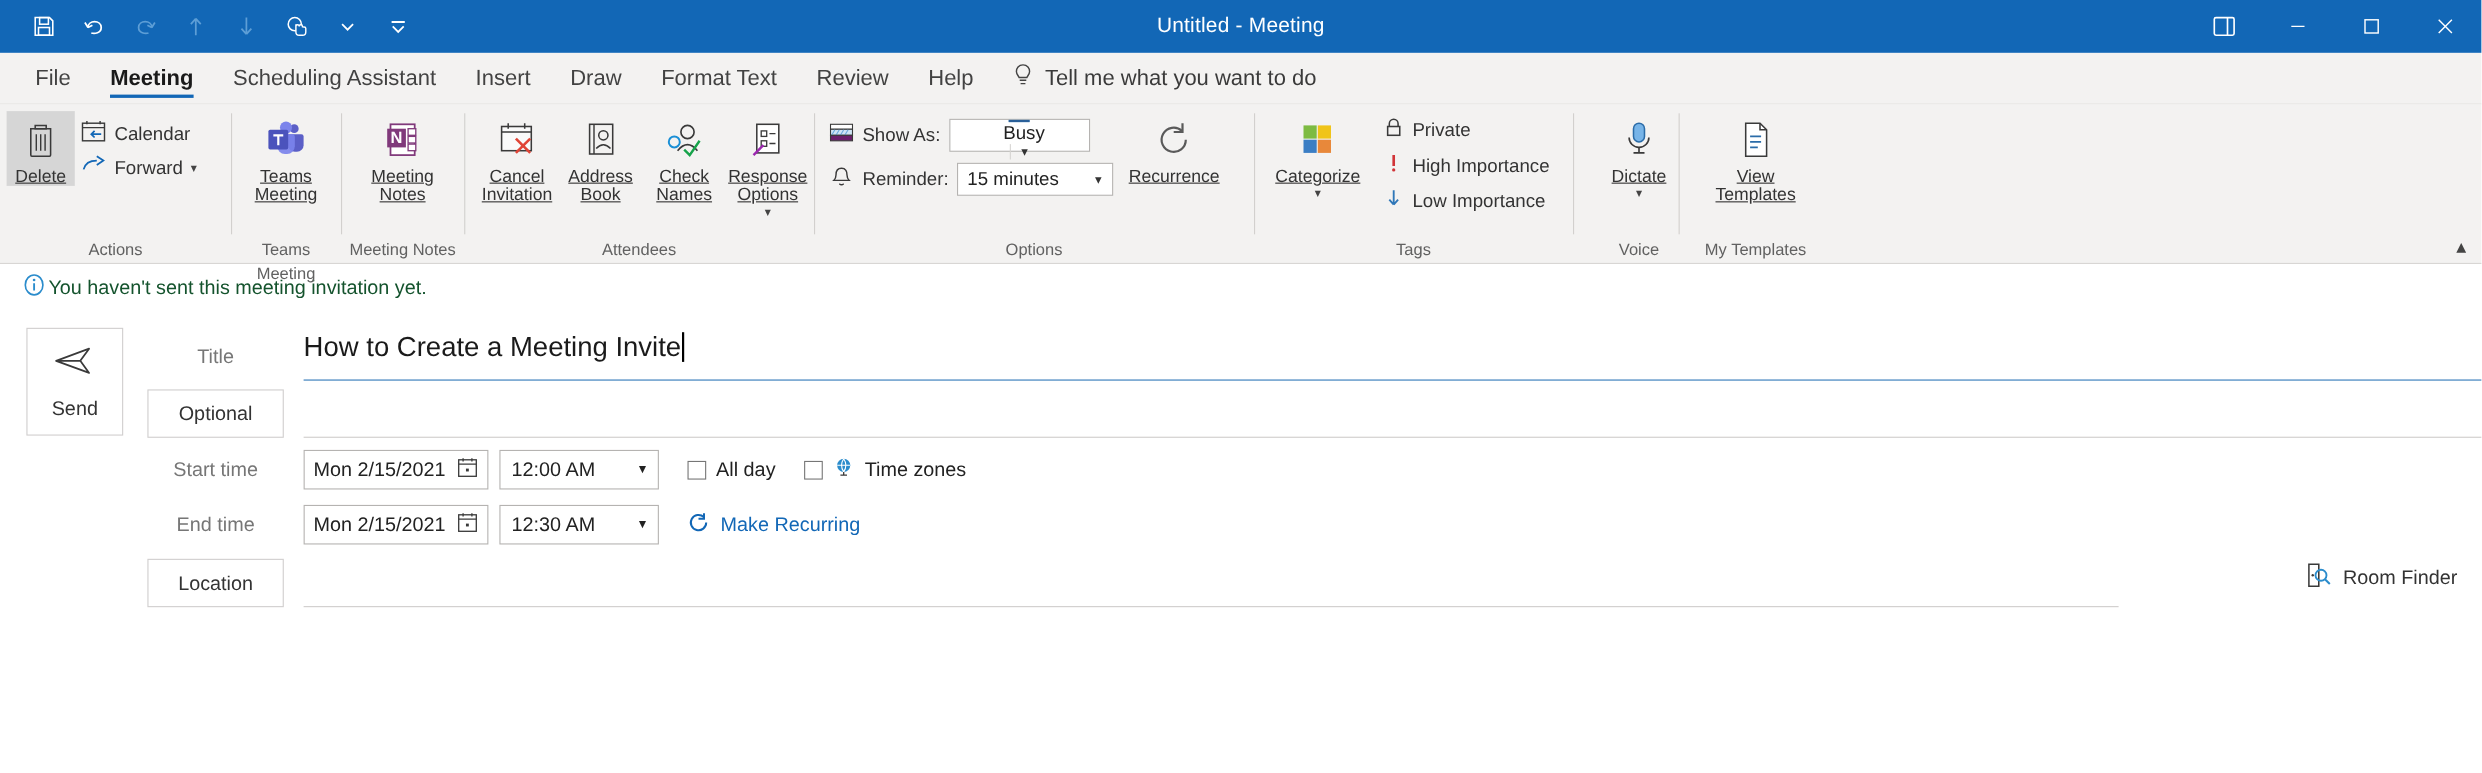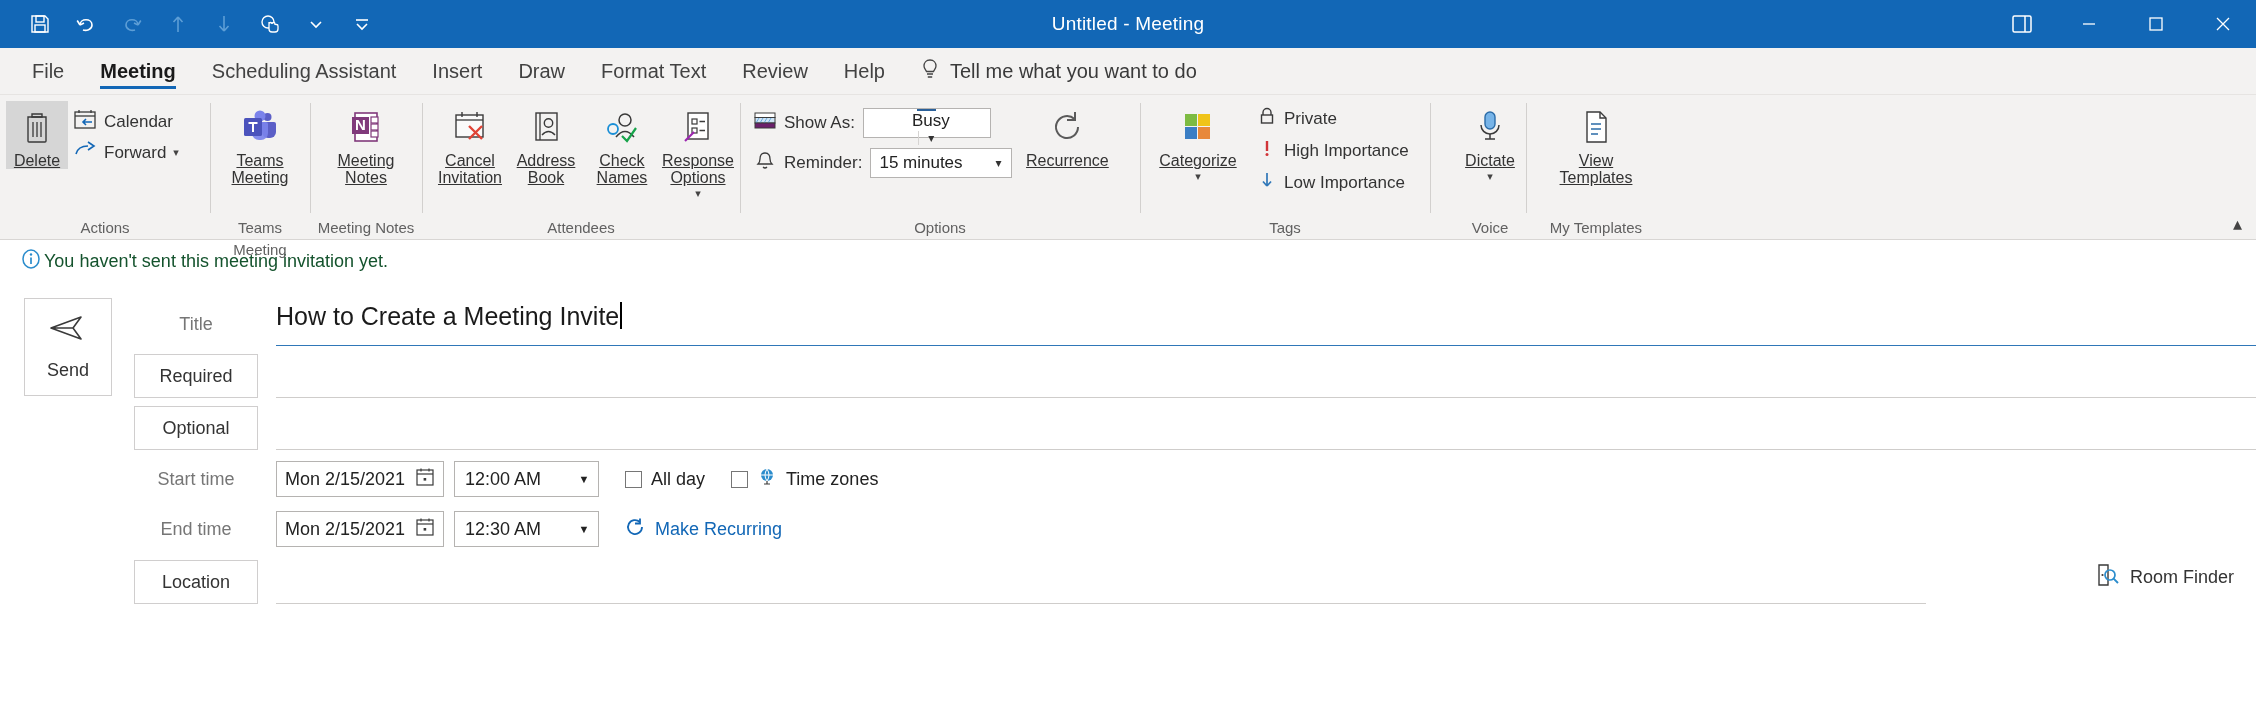--- a/index.html
+++ b/index.html
@@ -604,24 +604,20 @@
   <div class="fields">
 
     <div class="frow" style="height:52px;">
       <div class="fkey">Title</div>
       <div class="fline accent">
         <span class="title-input">How to Create a Meeting Invite</span>
           <span class="caret-bar"></span>
       </div>
     </div>
 
-    <div class="frow" style="height:52px;">
-      <div class="fbtn">Required</div>
-      <div class="fline"></div>
-    </div>
 
     <div class="frow" style="height:52px;">
       <div class="fbtn">Optional</div>
       <div class="fline"></div>
     </div>
 
     <div class="dtrow">
       <div class="fkey">Start time</div>
       <div class="datebox" style="margin-left:18px;">
         <span class="dv">Mon 2/15/2021</span>

